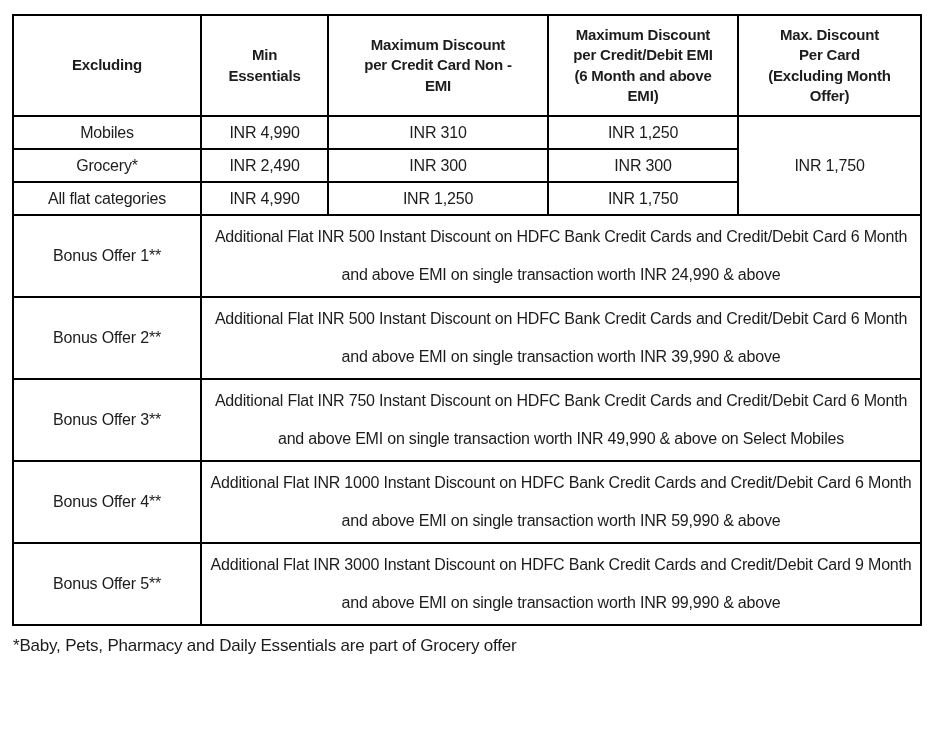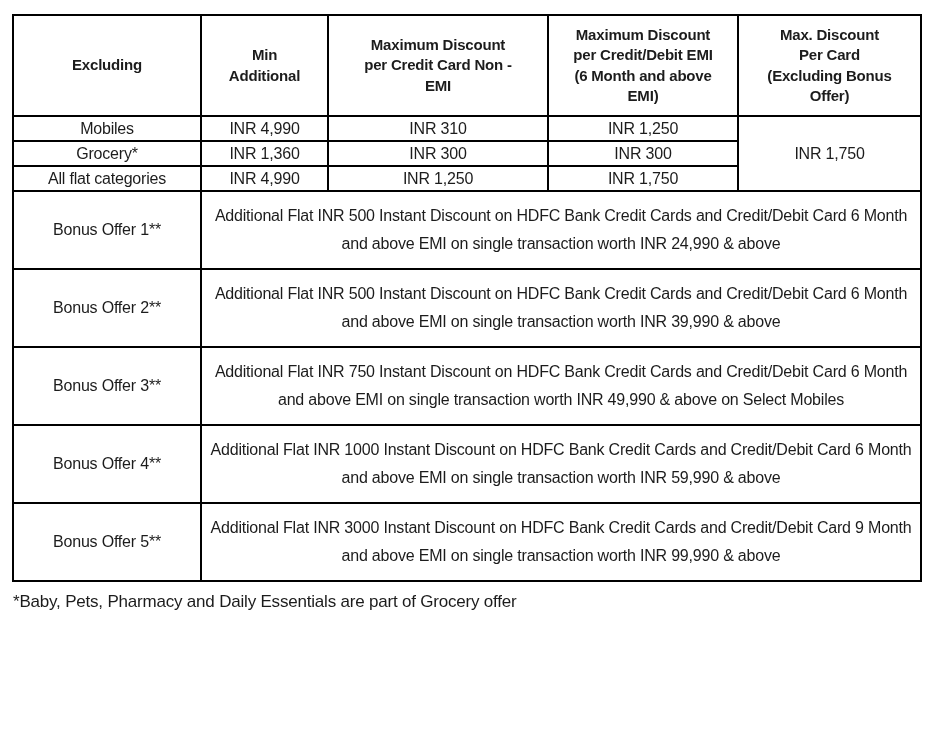--- a/index.html
+++ b/index.html
@@ -27,36 +27,36 @@
   }
   .offer-table th {
     font-weight: bold;
     font-size: 15px;
     line-height: 20.5px;
     white-space: pre-line;
     height: 101px;
     padding: 2px 8px;
   }
   .cat-row td {
-    height: 25px;
+    height: 33px;
     font-size: 16px;
     padding: 1px 4px;
   }
   .merged-cell {
     font-size: 16px;
     vertical-align: middle;
   }
   .bonus-row td {
     height: 78px;
     padding: 2px 8px;
   }
   .bonus-label { font-size: 16px; }
   .bonus-desc {
     font-size: 16px;
-    line-height: 28px;
+    line-height: 38px;
     text-align: center;
   }
   .footnotes {
     margin: 5px 0 8px 13px;
     width: 905px;
     font-size: 17px;
     line-height: 29px;
     letter-spacing: -0.2px;
   }
   .footnotes p { margin: 0; }
@@ -73,45 +73,45 @@
       <col style="width:188px">
       <col style="width:127px">
       <col style="width:220px">
       <col style="width:190px">
       <col style="width:183px">
     </colgroup>
     <thead>
       <tr>
         <th>Excluding</th>
         <th>Min
-Additional</th>
+Essentials</th>
         <th>Maximum Discount
 per Credit Card Non -
 EMI</th>
         <th>Maximum Discount
 per Credit/Debit EMI
 (6 Month and above
 EMI)</th>
         <th>Max. Discount
 Per Card
-(Excluding Bonus
+(Excluding Month
 Offer)</th>
       </tr>
     </thead>
     <tbody>
       <tr class="cat-row">
         <td>Mobiles</td>
         <td>INR 4,990</td>
         <td>INR 310</td>
         <td>INR 1,250</td>
         <td class="merged-cell" rowspan="3">INR 1,750</td>
       </tr>
       <tr class="cat-row">
         <td>Grocery*</td>
-        <td>INR 1,360</td>
+        <td>INR 2,490</td>
         <td>INR 300</td>
         <td>INR 300</td>
       </tr>
       <tr class="cat-row">
         <td>All flat categories</td>
         <td>INR 4,990</td>
         <td>INR 1,250</td>
         <td>INR 1,750</td>
       </tr>
       <tr class="bonus-row">

